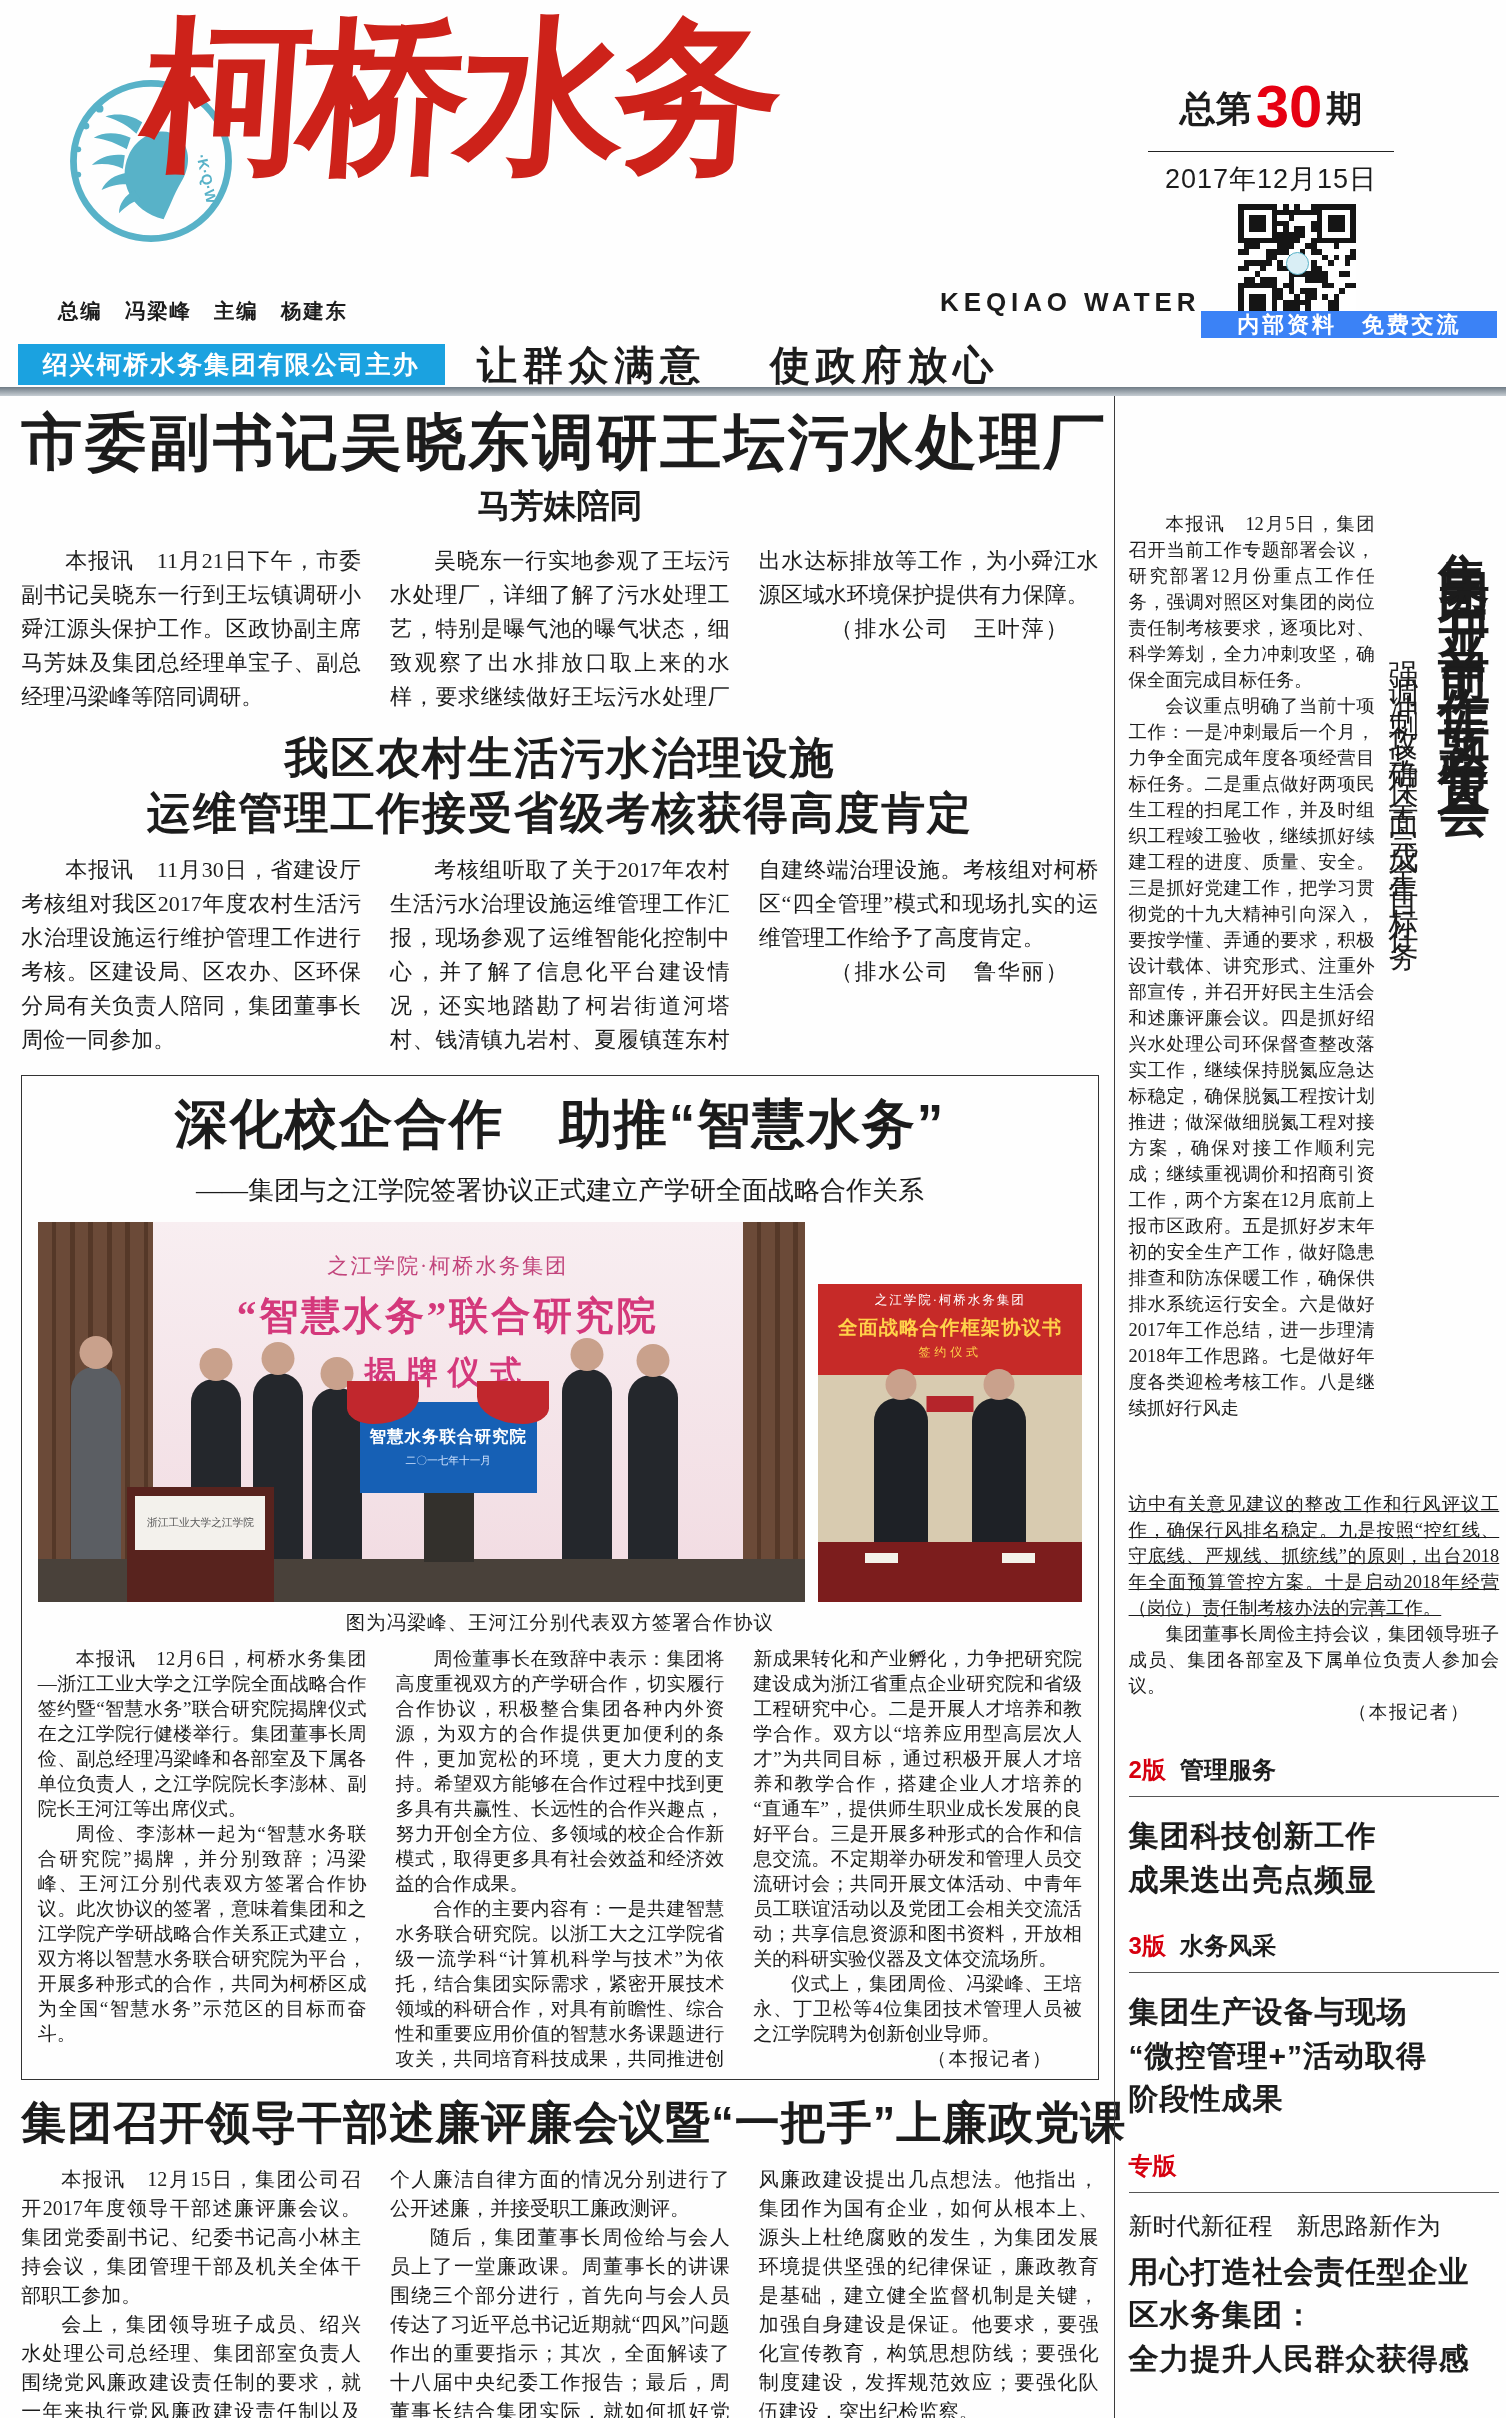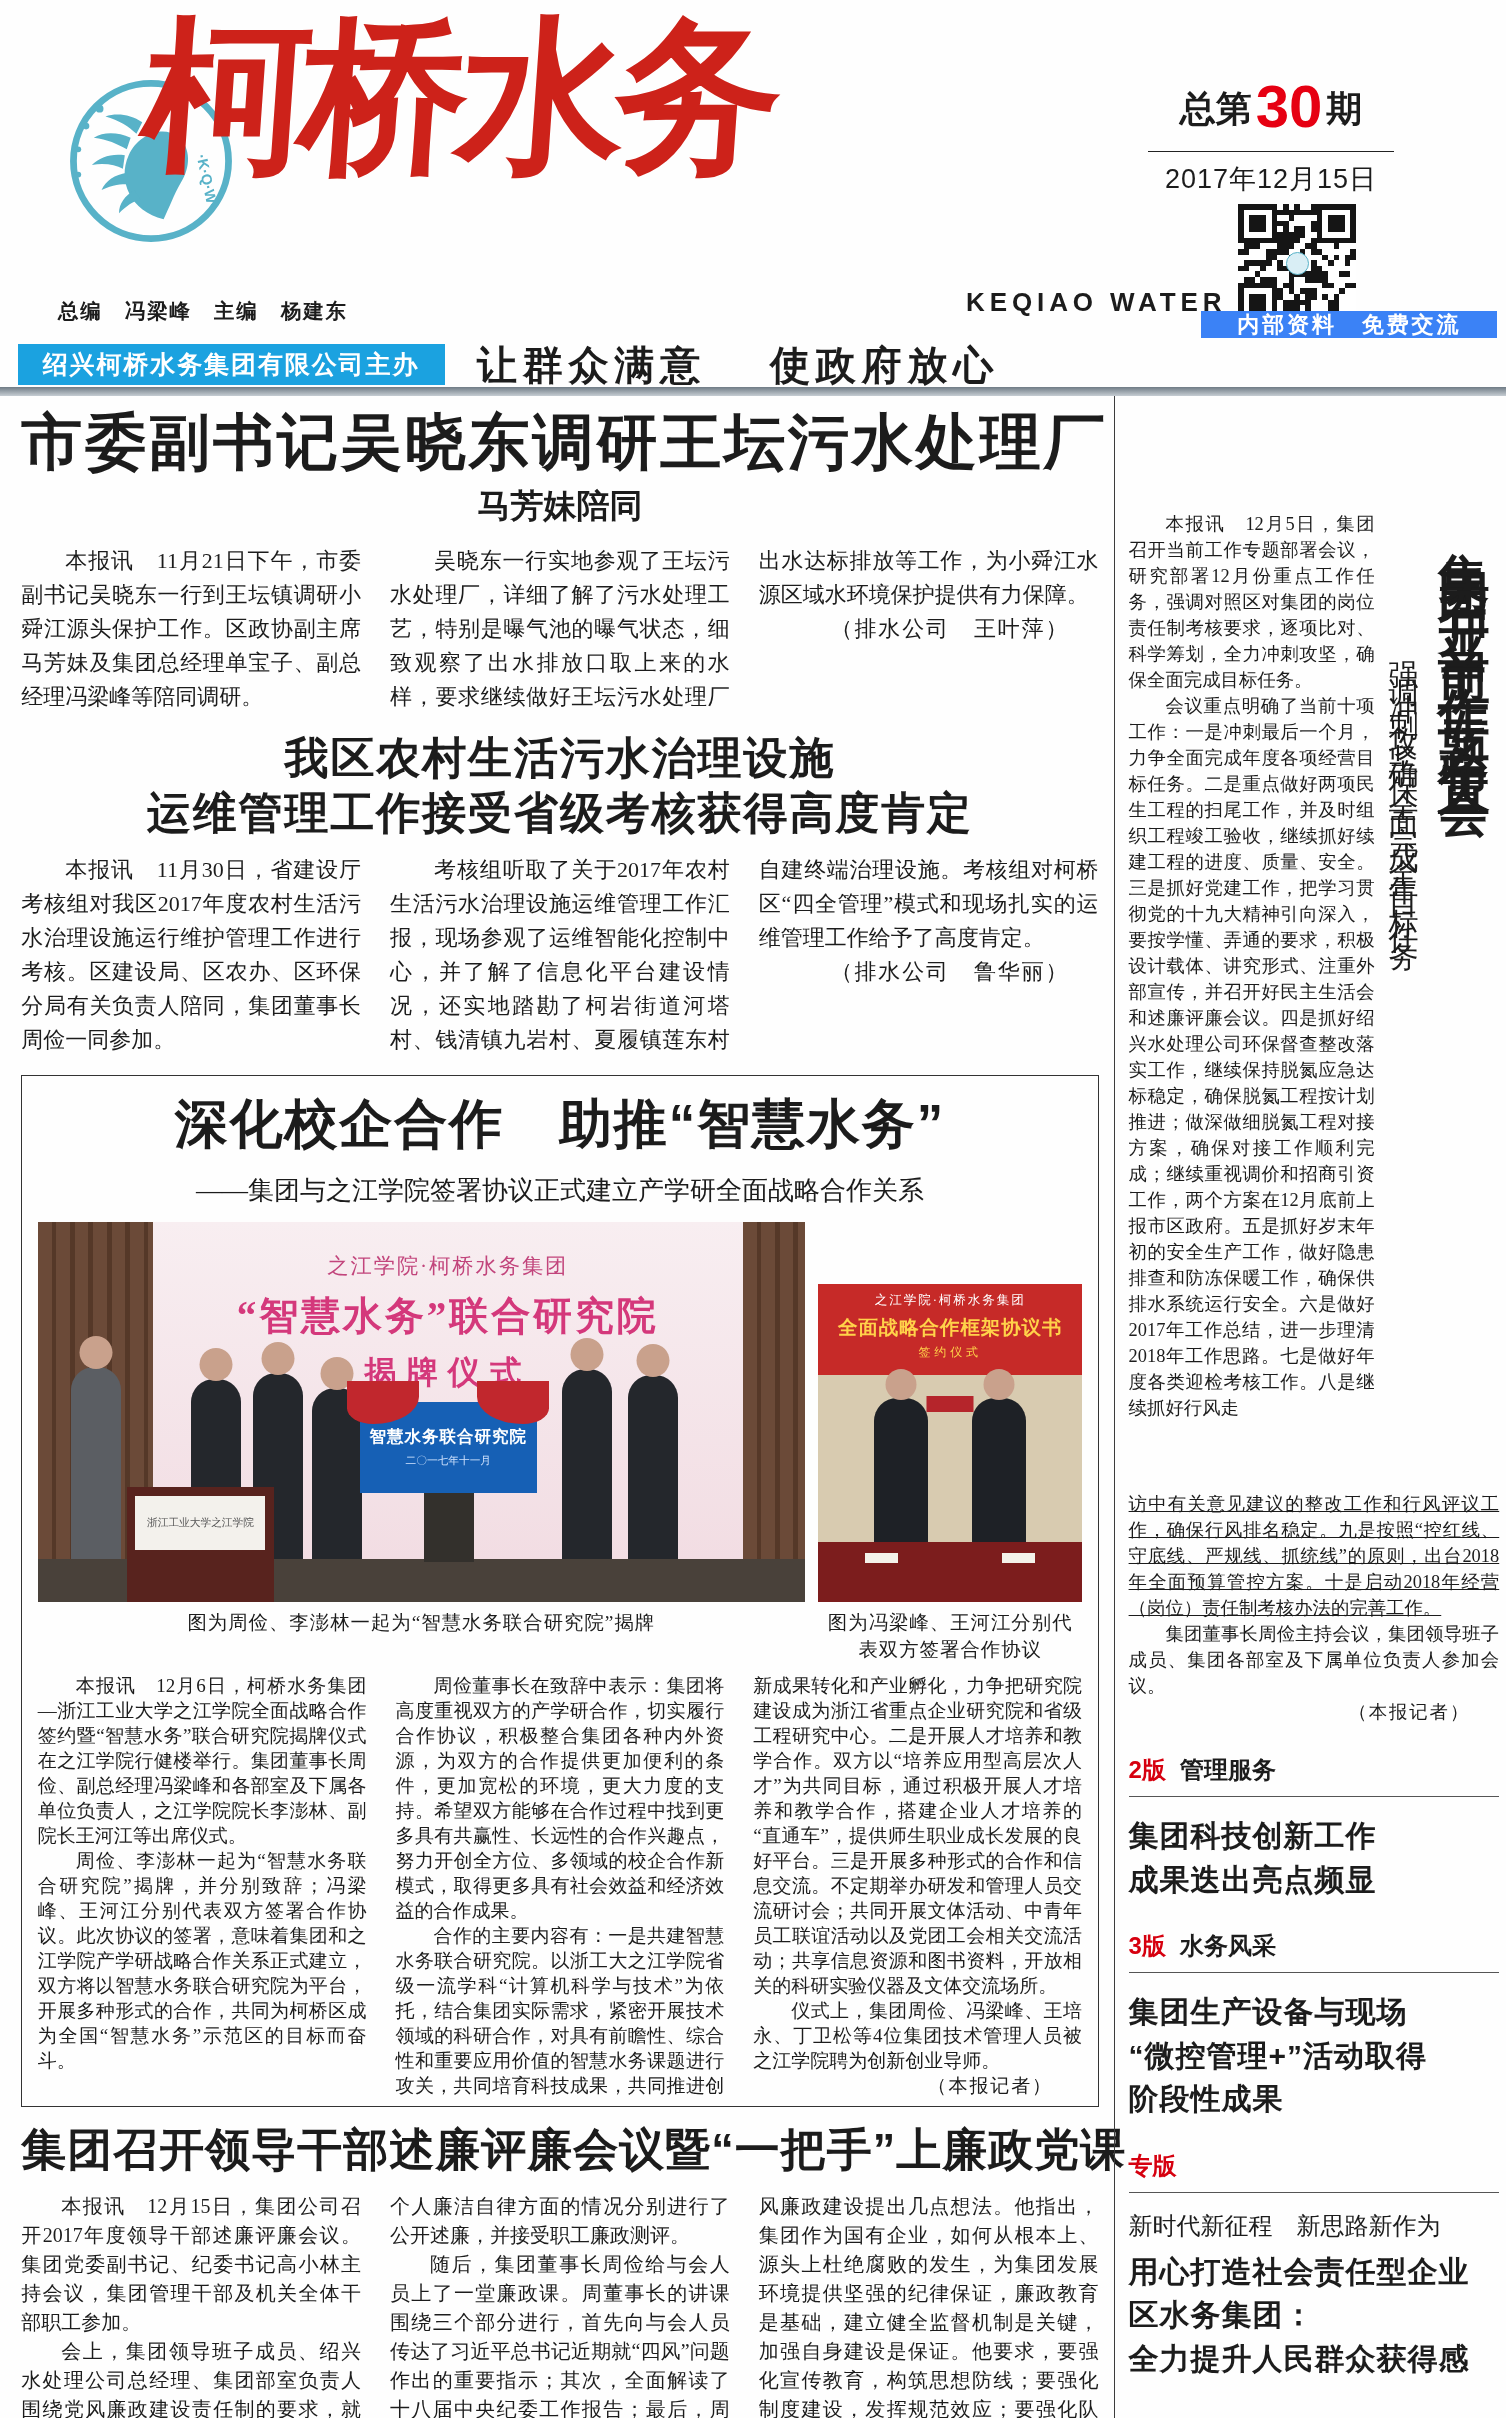--- a/index.html
+++ b/index.html
@@ -23,21 +23,21 @@
   .issue-top{font-size:36px;font-weight:700;}
   .issue-num{color:#e60012;font-size:60px;font-weight:700;vertical-align:-5.8px;padding:0 3.9px;}
   .issue-line{border-top:1.9px solid #222;margin:9.7px 7.8px;}
   .issue-date{font-size:27px;letter-spacing:1px;}
   .qr{position:absolute;right:151px;top:204px;width:118px;height:118px;background:#fff;}
   .qr-grid{display:grid;grid-template-columns:repeat(21,1fr);grid-template-rows:repeat(21,1fr);width:118px;height:118px;}
   .qm{background:#fff;}
   .qm.on{background:#151515;}
   .qr-dot{position:absolute;left:48px;top:48px;width:23px;height:23px;border-radius:50%;background:#d9eef5;border:1.9px solid #58b2c8;box-sizing:border-box;}
   .editors{position:absolute;left:58px;top:297px;font-size:20.4px;font-weight:700;letter-spacing:1.9px;}
-  .kqw-en{position:absolute;left:966px;top:287px;font-size:26px;font-weight:700;letter-spacing:4.9px;}
+  .kqw-en{position:absolute;left:940px;top:287px;font-size:26px;font-weight:700;letter-spacing:4.9px;}
   .badge-internal{position:absolute;right:9.7px;top:311px;width:296px;height:27px;background:#3b82f6;
     color:#fff;font-weight:700;font-size:22px;display:flex;align-items:center;justify-content:center;letter-spacing:2.9px;}
   .badge-pub{position:absolute;left:17.5px;top:344px;width:427px;height:41px;background:#1ba2e0;
     color:#fff;font-weight:700;font-size:25px;display:flex;align-items:center;justify-content:center;letter-spacing:1.9px;}
   .slogan{position:absolute;left:477px;top:338px;font-size:40px;font-weight:900;display:flex;gap:64px;letter-spacing:5.8px;}
   .hdr-bar{position:absolute;left:0;right:0;top:387px;height:8.7px;background:linear-gradient(#6f7b85,#c6cdd3);}
 
   
   .page-body{display:flex;align-items:stretch;}
   .main{width:1114px;box-sizing:border-box;padding:11.6px 15.5px 0 21.3px;}
@@ -676,21 +676,20 @@
           <div class="sig-person" style="left:56px;"></div>
           <div class="sig-person" style="right:56px;"></div>
           <div class="folder"></div>
           <div class="sig-table"></div>
           <div class="paper" style="left:47px;"></div>
           <div class="paper" style="right:47px;"></div>
         </div>
       </div>
 
       <div class="captions">
-        <div class="cap cap-left">图为周俭、李澎林一起为“智慧水务联合研究院”揭牌</div>
         <div class="cap cap-right">图为冯梁峰、王河江分别代表双方签署合作协议</div>
       </div>
 
       <div class="body-cols a3-body">
         <p>本报讯　12月6日，柯桥水务集团—浙江工业大学之江学院全面战略合作签约暨“智慧水务”联合研究院揭牌仪式在之江学院行健楼举行。集团董事长周俭、副总经理冯梁峰和各部室及下属各单位负责人，之江学院院长李澎林、副院长王河江等出席仪式。</p>
         <p>周俭、李澎林一起为“智慧水务联合研究院”揭牌，并分别致辞；冯梁峰、王河江分别代表双方签署合作协议。此次协议的签署，意味着集团和之江学院产学研战略合作关系正式建立，双方将以智慧水务联合研究院为平台，开展多种形式的合作，共同为柯桥区成为全国“智慧水务”示范区的目标而奋斗。</p>
         <p>周俭董事长在致辞中表示：集团将高度重视双方的产学研合作，切实履行合作协议，积极整合集团各种内外资源，为双方的合作提供更加便利的条件，更加宽松的环境，更大力度的支持。希望双方能够在合作过程中找到更多具有共赢性、长远性的合作兴趣点，努力开创全方位、多领域的校企合作新模式，取得更多具有社会效益和经济效益的合作成果。</p>
         <p>合作的主要内容有：一是共建智慧水务联合研究院。以浙工大之江学院省级一流学科“计算机科学与技术”为依托，结合集团实际需求，紧密开展技术领域的科研合作，对具有前瞻性、综合性和重要应用价值的智慧水务课题进行攻关，共同培育科技成果，共同推进创新成果转化和产业孵化，力争把研究院建设成为浙江省重点企业研究院和省级工程研究中心。二是开展人才培养和教学合作。双方以“培养应用型高层次人才”为共同目标，通过积极开展人才培养和教学合作，搭建企业人才培养的“直通车”，提供师生职业成长发展的良好平台。三是开展多种形式的合作和信息交流。不定期举办研发和管理人员交流研讨会；共同开展文体活动、中青年员工联谊活动以及党团工会相关交流活动；共享信息资源和图书资料，开放相关的科研实验仪器及文体交流场所。</p>
         <p>仪式上，集团周俭、冯梁峰、王培永、丁卫松等4位集团技术管理人员被之江学院聘为创新创业导师。</p>
         <p class="byline">（本报记者）</p>

